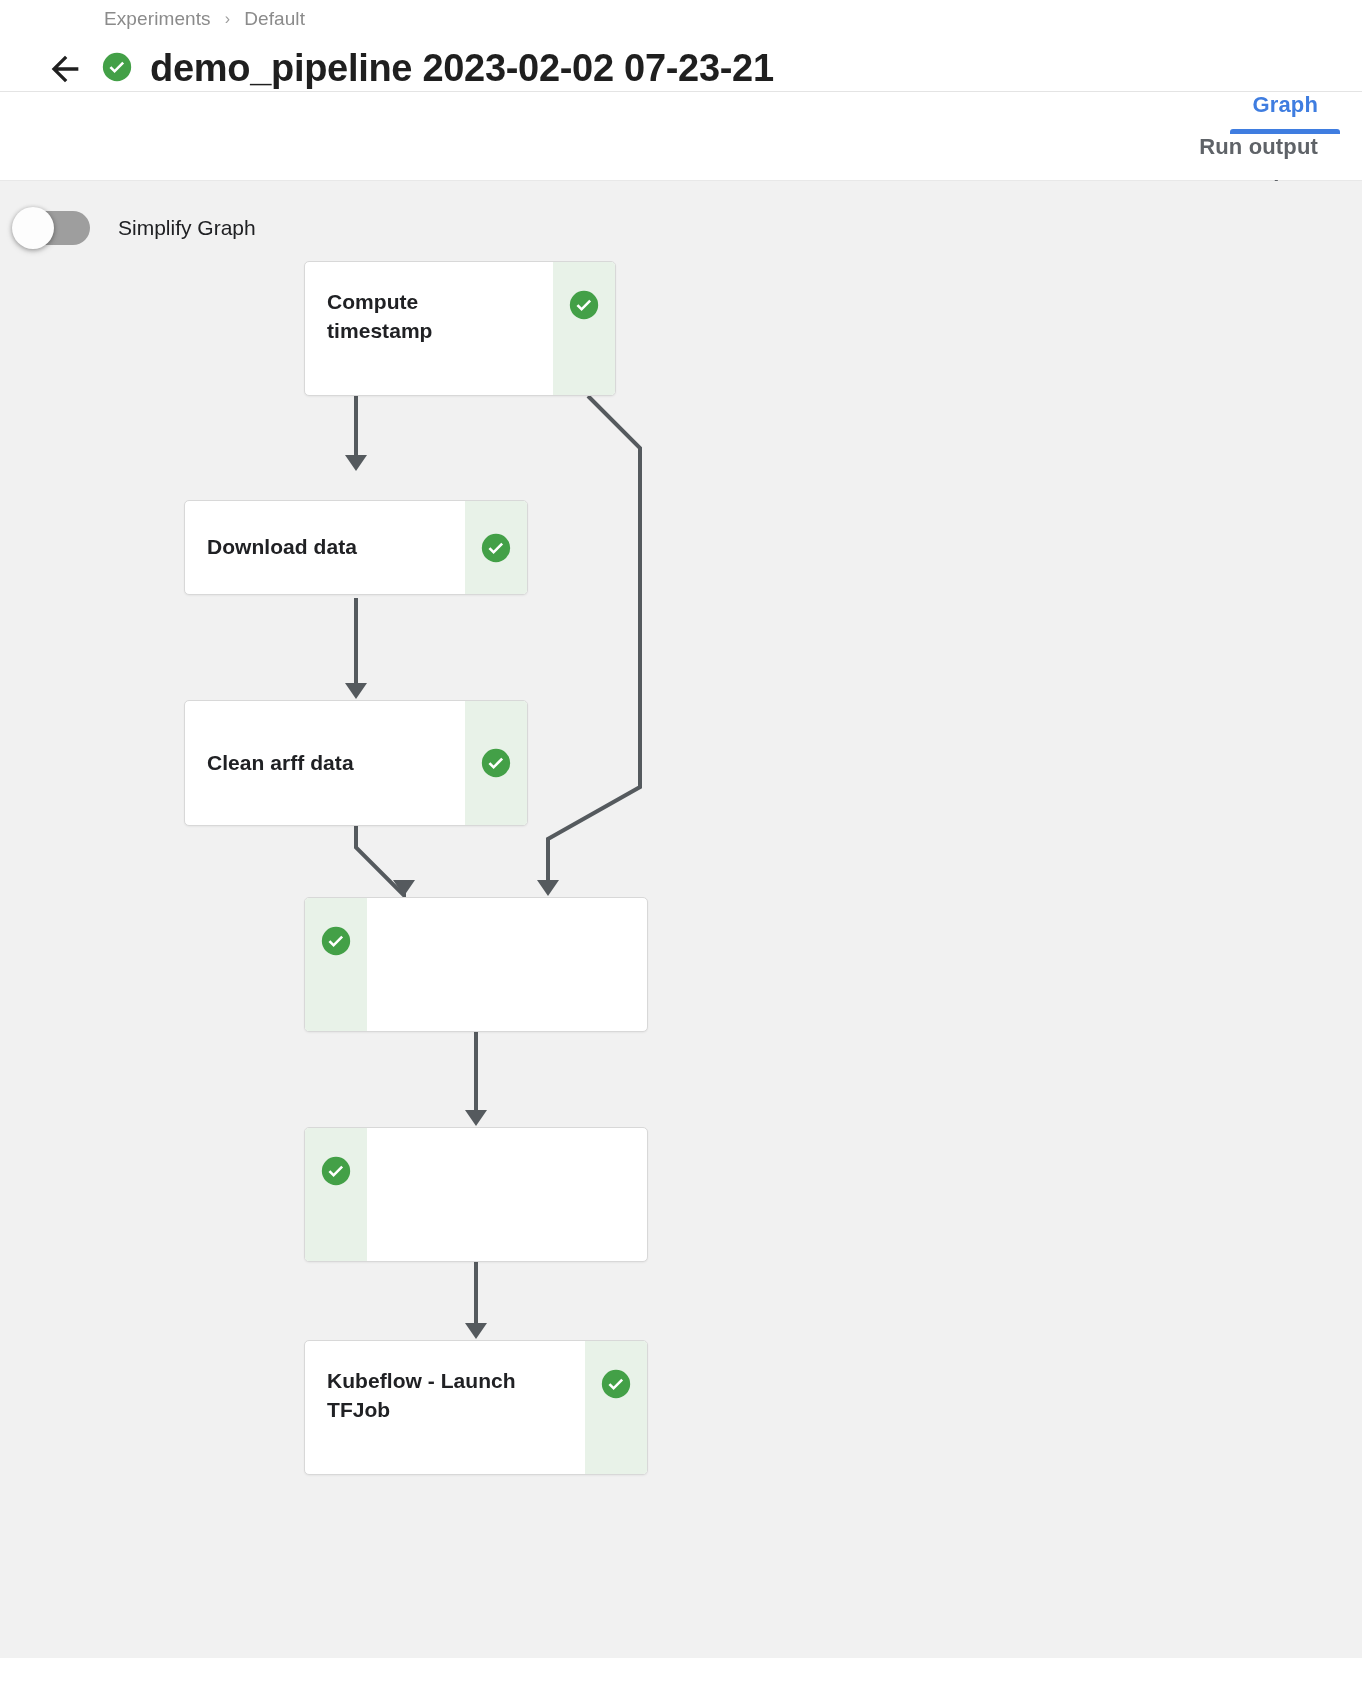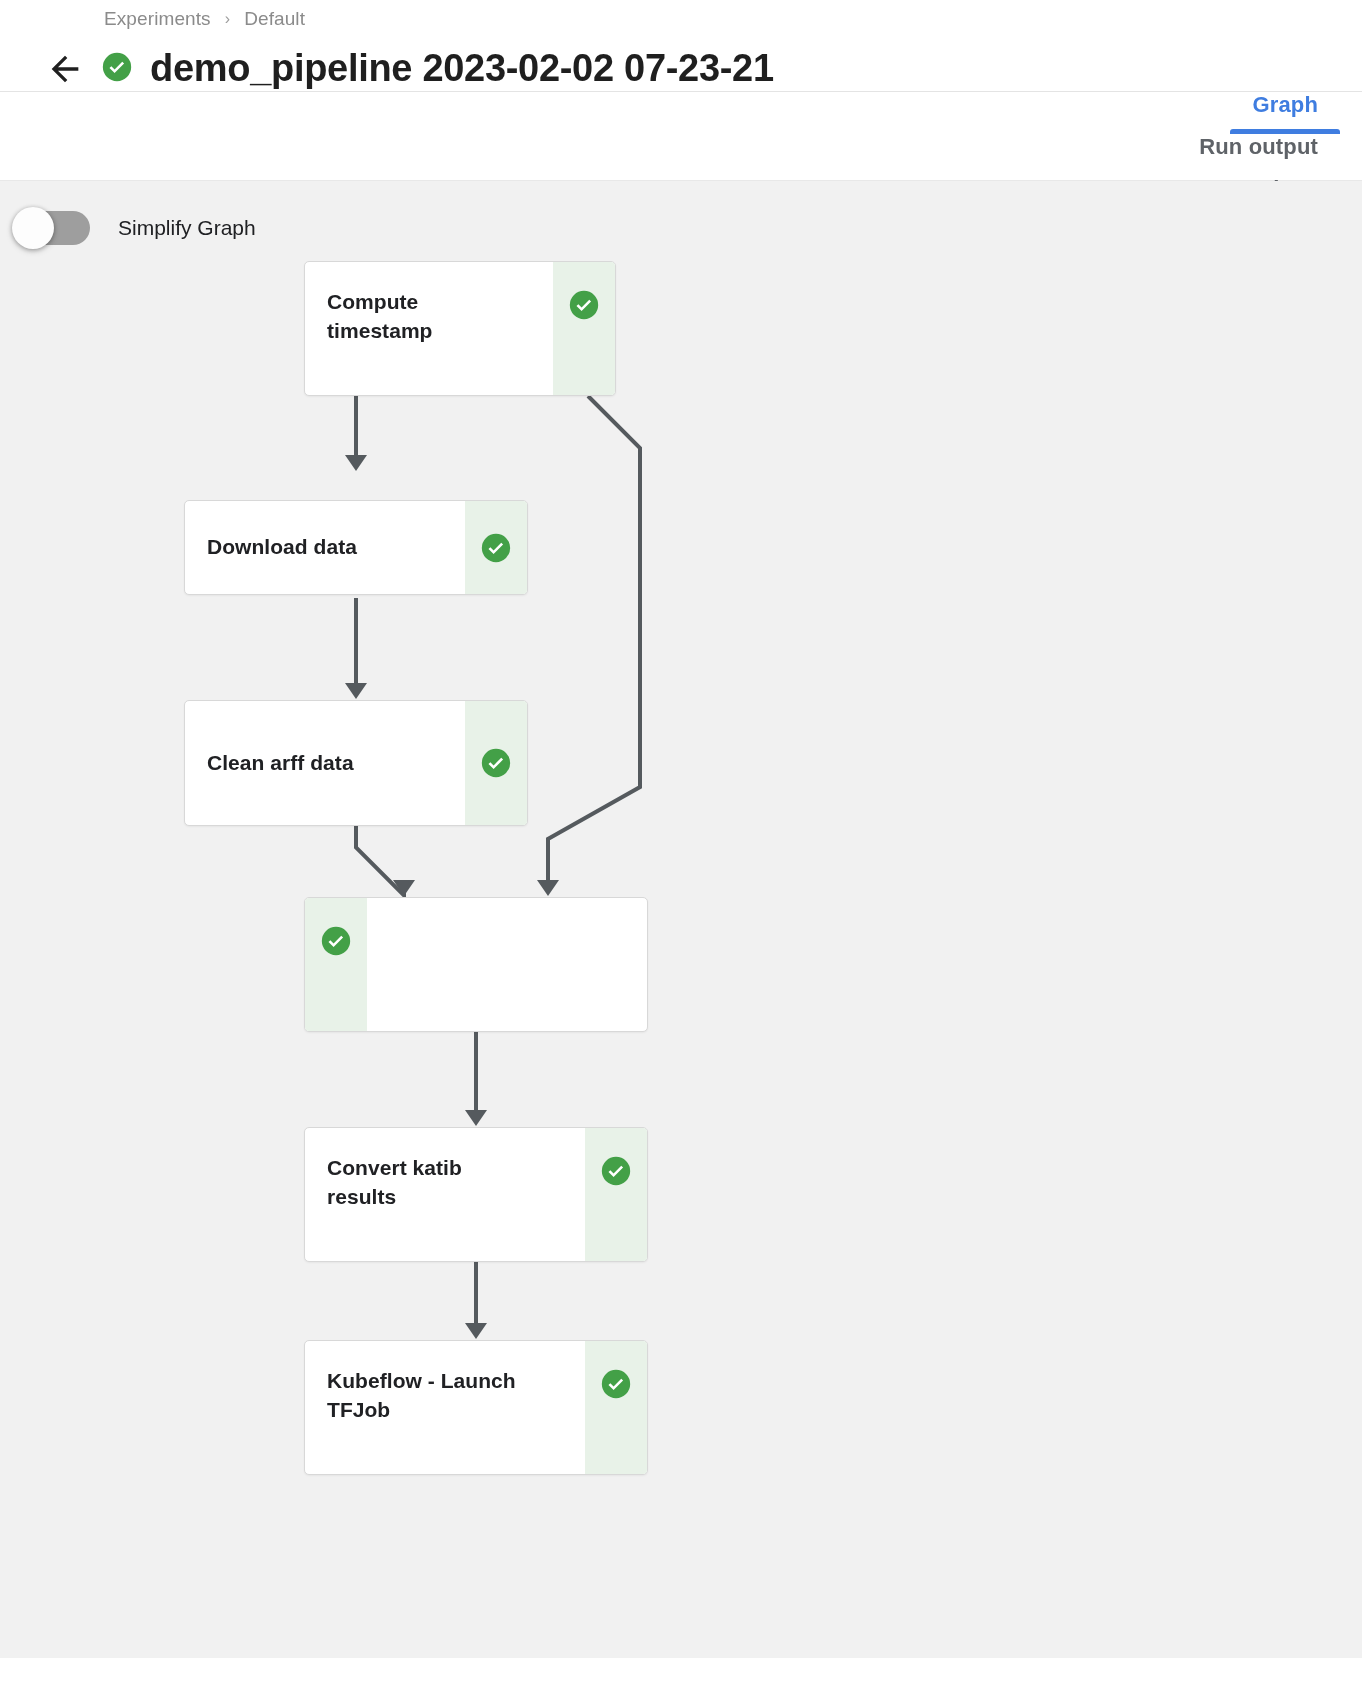--- a/index.html
+++ b/index.html
@@ -284,24 +284,20 @@
         </div>
         <div class="node" style="left: 304px; top: 716px; width: 344px; height: 135px;">
           <div class="node-status" style="background: rgb(232, 242, 232);">
             <svg class="check-svg" width="34" height="34" viewBox="0 0 24 24">
               <circle cx="12" cy="12" r="10" fill="#43a047"></circle>
               <path d="M10.3 16.3l-3.6-3.6 1.3-1.3 2.3 2.3 5.4-5.4 1.3 1.3z" fill="#fff"></path>
             </svg>
           </div>
         </div>
         <div class="node" style="left: 304px; top: 946px; width: 344px; height: 135px;">
-          <div class="node-label">
-            <div>Convert katib</div>
-            <div>results</div>
-          </div>
           <div class="node-status" style="background: rgb(232, 242, 232);">
             <svg class="check-svg" width="34" height="34" viewBox="0 0 24 24">
               <circle cx="12" cy="12" r="10" fill="#43a047"></circle>
               <path d="M10.3 16.3l-3.6-3.6 1.3-1.3 2.3 2.3 5.4-5.4 1.3 1.3z" fill="#fff"></path>
             </svg>
           </div>
         </div>
         <div class="node" style="left: 304px; top: 1159px; width: 344px; height: 135px;">
           <div class="node-label">
             <div>Kubeflow - Launch</div>

